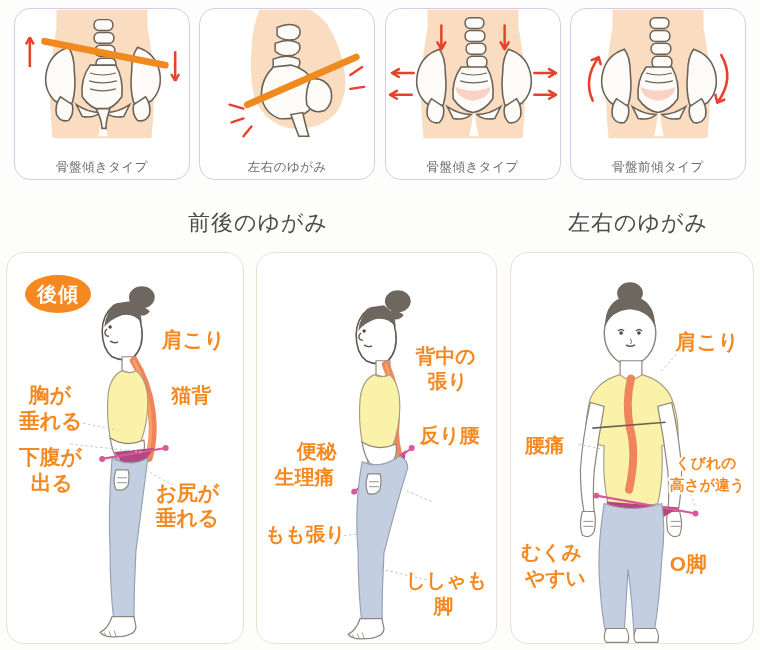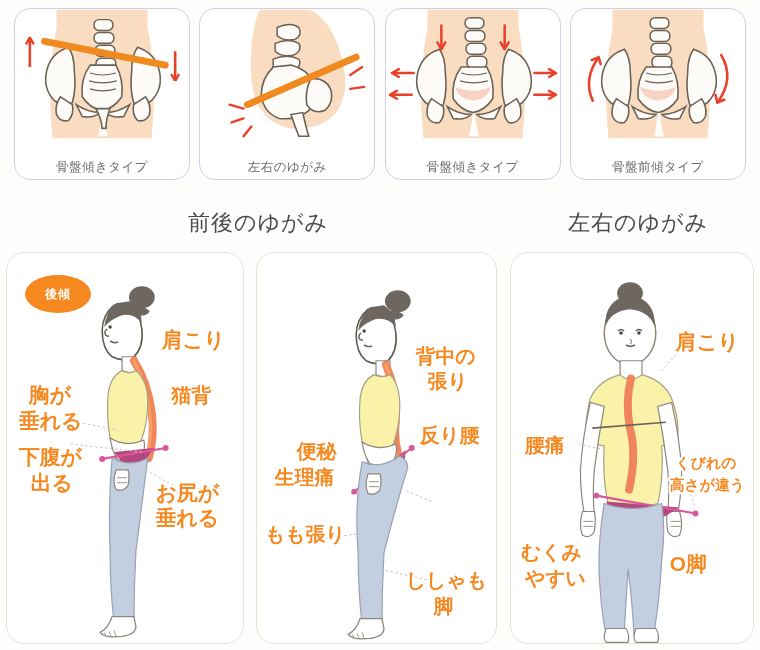--- a/index.html
+++ b/index.html
@@ -47,21 +47,21 @@
     overflow:hidden;
   }
   #card-koukei { left: 6px;  width: 238px; }
   #card-zenkei { left: 256px; width: 241px; }
   #card-sayuu  { left: 510px; width: 244px; }
 
   .badge {
     position:absolute; left:18px; top:22px;
     width:66px; height:38px; border-radius:50%;
     background:#f5881f;
-    color:#fff; font-size:12px; font-weight:700;
+    color:#fff; font-size:20px; font-weight:700;
     display:flex; align-items:center; justify-content:center;
     letter-spacing:1px;
   }
 
   .body-art { position:absolute; left:0; top:0; width:100%; height:100%; }
 
   
   svg text.lbl {
     font-family: "Liberation Sans", "DejaVu Sans", sans-serif;
     font-weight: 700;

